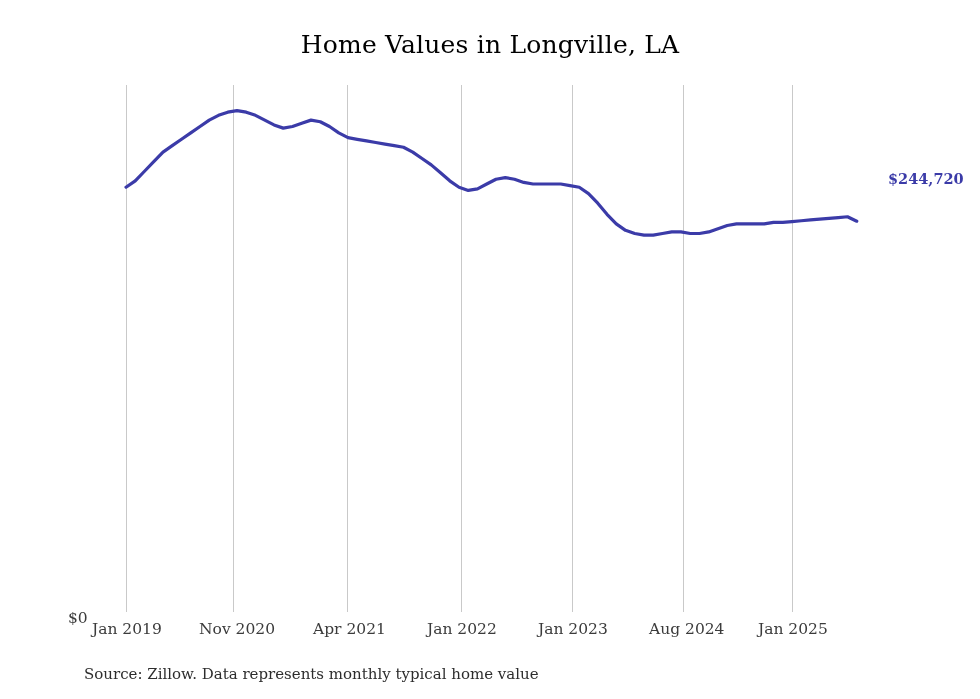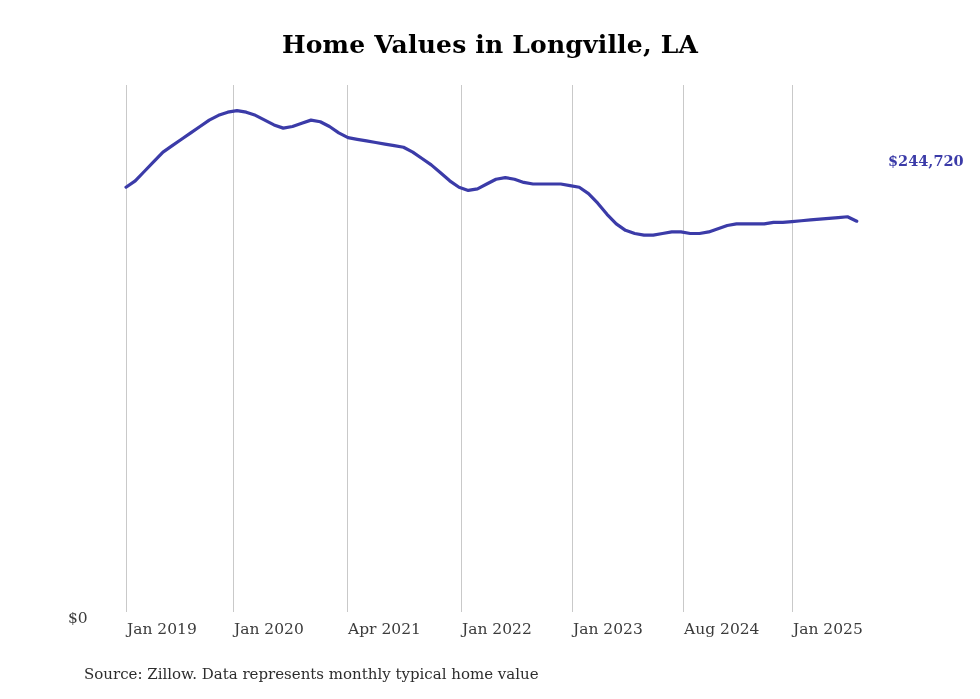--- a/index.html
+++ b/index.html
@@ -20,21 +20,21 @@
     width: 980px;
     height: 699px;
   }
   #chart-title {
     position: absolute;
     top: 30px;
     left: 0;
     width: 980px;
     text-align: center;
     font-size: 25px;
-    font-weight: bold;
+    font-weight: normal;
     letter-spacing: 0.2px;
     color: #000000;
     font-family: "DejaVu Serif", "Liberation Serif", serif;
   }
   #plot-area {
     position: absolute;
     left: 0;
     top: 0;
     width: 980px;
     height: 699px;
@@ -43,34 +43,33 @@
     position: absolute;
     width: 1px;
     background: #c9c9c9;
   }
   .xtick-label {
     position: absolute;
     font-size: 15.5px;
     color: #3b3b3b;
     white-space: nowrap;
     font-family: "DejaVu Serif", "Liberation Serif", serif;
-    margin-left: 35px;
   }
   #y-zero-label {
     position: absolute;
     left: 68px;
     top: 609px;
     font-size: 15.5px;
     color: #3b3b3b;
     font-family: "DejaVu Serif", "Liberation Serif", serif;
   }
   #end-value-label {
     position: absolute;
     left: 888px;
-    top: 152px;
+    top: 170px;
     font-size: 14.5px;
     font-weight: bold;
     color: #3b3ba8;
     white-space: nowrap;
     font-family: "DejaVu Serif", "Liberation Serif", serif;
   }
   #source-note {
     position: absolute;
     left: 84px;
     top: 665px;
@@ -103,21 +102,21 @@
     <div class="gridline" style="left:461px; top:85px; height:527px;"></div>
     <div class="gridline" style="left:572px; top:85px; height:527px;"></div>
     <div class="gridline" style="left:683px; top:85px; height:527px;"></div>
     <div class="gridline" style="left:792px; top:85px; height:527px;"></div>
 
     <svg id="series-svg" viewBox="0 0 980 699">
       <polyline id="series-path" fill="none" stroke="#3b3ba8" stroke-width="3.2" stroke-linecap="round" stroke-linejoin="round" points="126.00,187.21 135.25,180.82 144.50,171.24 153.75,161.65 163.00,152.07 172.25,145.68 181.50,139.30 190.75,132.91 200.00,126.52 209.25,120.13 218.50,115.34 227.75,112.15 237.00,110.55 246.25,112.15 255.50,115.34 264.75,120.13 274.00,124.92 283.25,128.12 292.50,126.52 301.75,123.33 311.00,120.13 320.25,121.73 329.50,126.52 338.75,132.91 348.00,137.70 357.25,139.30 366.50,140.89 375.75,142.49 385.00,144.09 394.25,145.68 403.50,147.28 412.75,152.07 422.00,158.46 431.25,164.85 440.50,172.83 449.75,180.82 459.00,187.21 468.25,190.40 477.50,188.80 486.75,184.01 496.00,179.22 505.25,177.62 514.50,179.22 523.75,182.42 533.00,184.01 542.25,184.01 551.50,184.01 560.75,184.01 570.00,185.61 579.25,187.21 588.50,193.59 597.75,203.18 607.00,214.35 616.25,223.94 625.50,230.32 634.75,233.52 644.00,235.12 653.25,235.12 662.50,233.52 671.75,231.92 681.00,231.92 690.25,233.52 699.50,233.52 708.75,231.92 718.00,228.73 727.25,225.53 736.50,223.94 745.75,223.94 755.00,223.94 764.25,223.94 773.50,222.34 782.75,222.34 792.00,221.54 801.25,220.74 810.50,219.94 819.75,219.15 829.00,218.35 838.25,217.55 847.50,216.75 856.75,221.19"></polyline>
     </svg>
 
     <div class="xtick-label" style="left:92px; top:620px;">Jan 2019</div>
-    <div class="xtick-label" style="left:199px; top:620px;">Jan 2020</div>
+    <div class="xtick-label" style="left:199px; top:620px;">Nov 2020</div>
     <div class="xtick-label" style="left:313px; top:620px;">Apr 2021</div>
     <div class="xtick-label" style="left:427px; top:620px;">Jan 2022</div>
     <div class="xtick-label" style="left:538px; top:620px;">Jan 2023</div>
     <div class="xtick-label" style="left:649px; top:620px;">Aug 2024</div>
     <div class="xtick-label" style="left:758px; top:620px;">Jan 2025</div>
 
     <div id="y-zero-label">$0</div>
 
     <div id="end-value-label">$244,720</div>
   </div>

